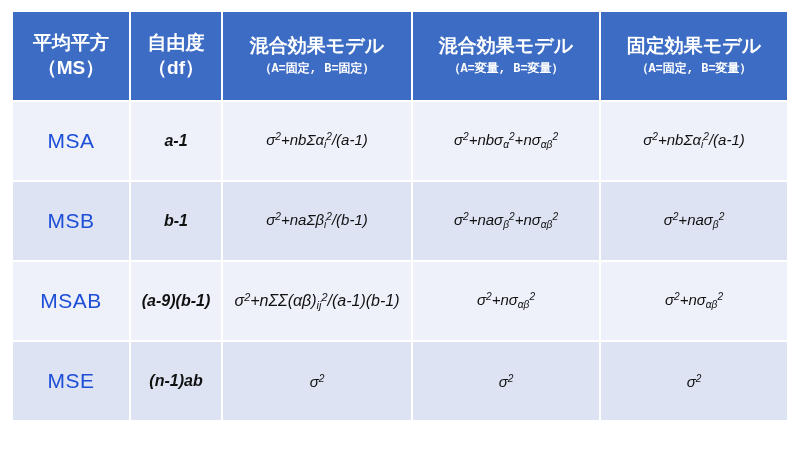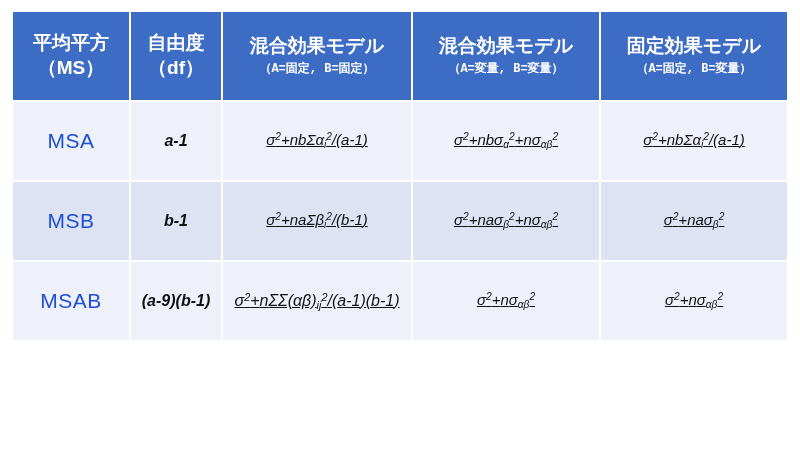--- a/index.html
+++ b/index.html
@@ -61,21 +61,20 @@
     font-size: 16px;
     font-style: italic;
     color: #111111;
     font-weight: bold;
   }
   .cell-formula {
     font-size: 15px;
     font-style: italic;
     color: #111111;
     white-space: nowrap;
-    text-decoration: underline;
   }
   .cell-formula.small { font-size: 16px; }
   .col-a { width: 118px; }
   .col-b { width: 92px; }
   .col-c { width: 190px; }
   .col-d { width: 188px; }
   .col-e { width: 188px; }
   sub { font-size: 0.68em; vertical-align: -0.3em; }
   sup { font-size: 0.68em; vertical-align: 0.45em; }
 </style>
@@ -130,15 +129,22 @@
         <td class="cell-formula">σ<sup>2</sup>+<i>na</i>σ<sub>β</sub><sup>2</sup>+<i>n</i>σ<sub>αβ</sub><sup>2</sup></td>
         <td class="cell-formula">σ<sup>2</sup>+<i>na</i>σ<sub>β</sub><sup>2</sup></td>
       </tr>
       <tr class="row-even">
         <td class="cell-ms">MSAB</td>
         <td class="cell-df"><i>(a-9)(b-1)</i></td>
         <td class="cell-formula small">σ<sup>2</sup>+<i>n</i>ΣΣ(αβ)<sub><i>ij</i></sub><sup>2</sup>/(<i>a-1</i>)(<i>b-1</i>)</td>
         <td class="cell-formula">σ<sup>2</sup>+<i>n</i>σ<sub>αβ</sub><sup>2</sup></td>
         <td class="cell-formula">σ<sup>2</sup>+<i>n</i>σ<sub>αβ</sub><sup>2</sup></td>
       </tr>
+      <tr class="row-odd">
+        <td class="cell-ms">MSE</td>
+        <td class="cell-df"><i>(n-1)ab</i></td>
+        <td class="cell-formula">σ<sup>2</sup></td>
+        <td class="cell-formula">σ<sup>2</sup></td>
+        <td class="cell-formula">σ<sup>2</sup></td>
+      </tr>
     </tbody>
   </table>
 </div>
 
 </body></html>

